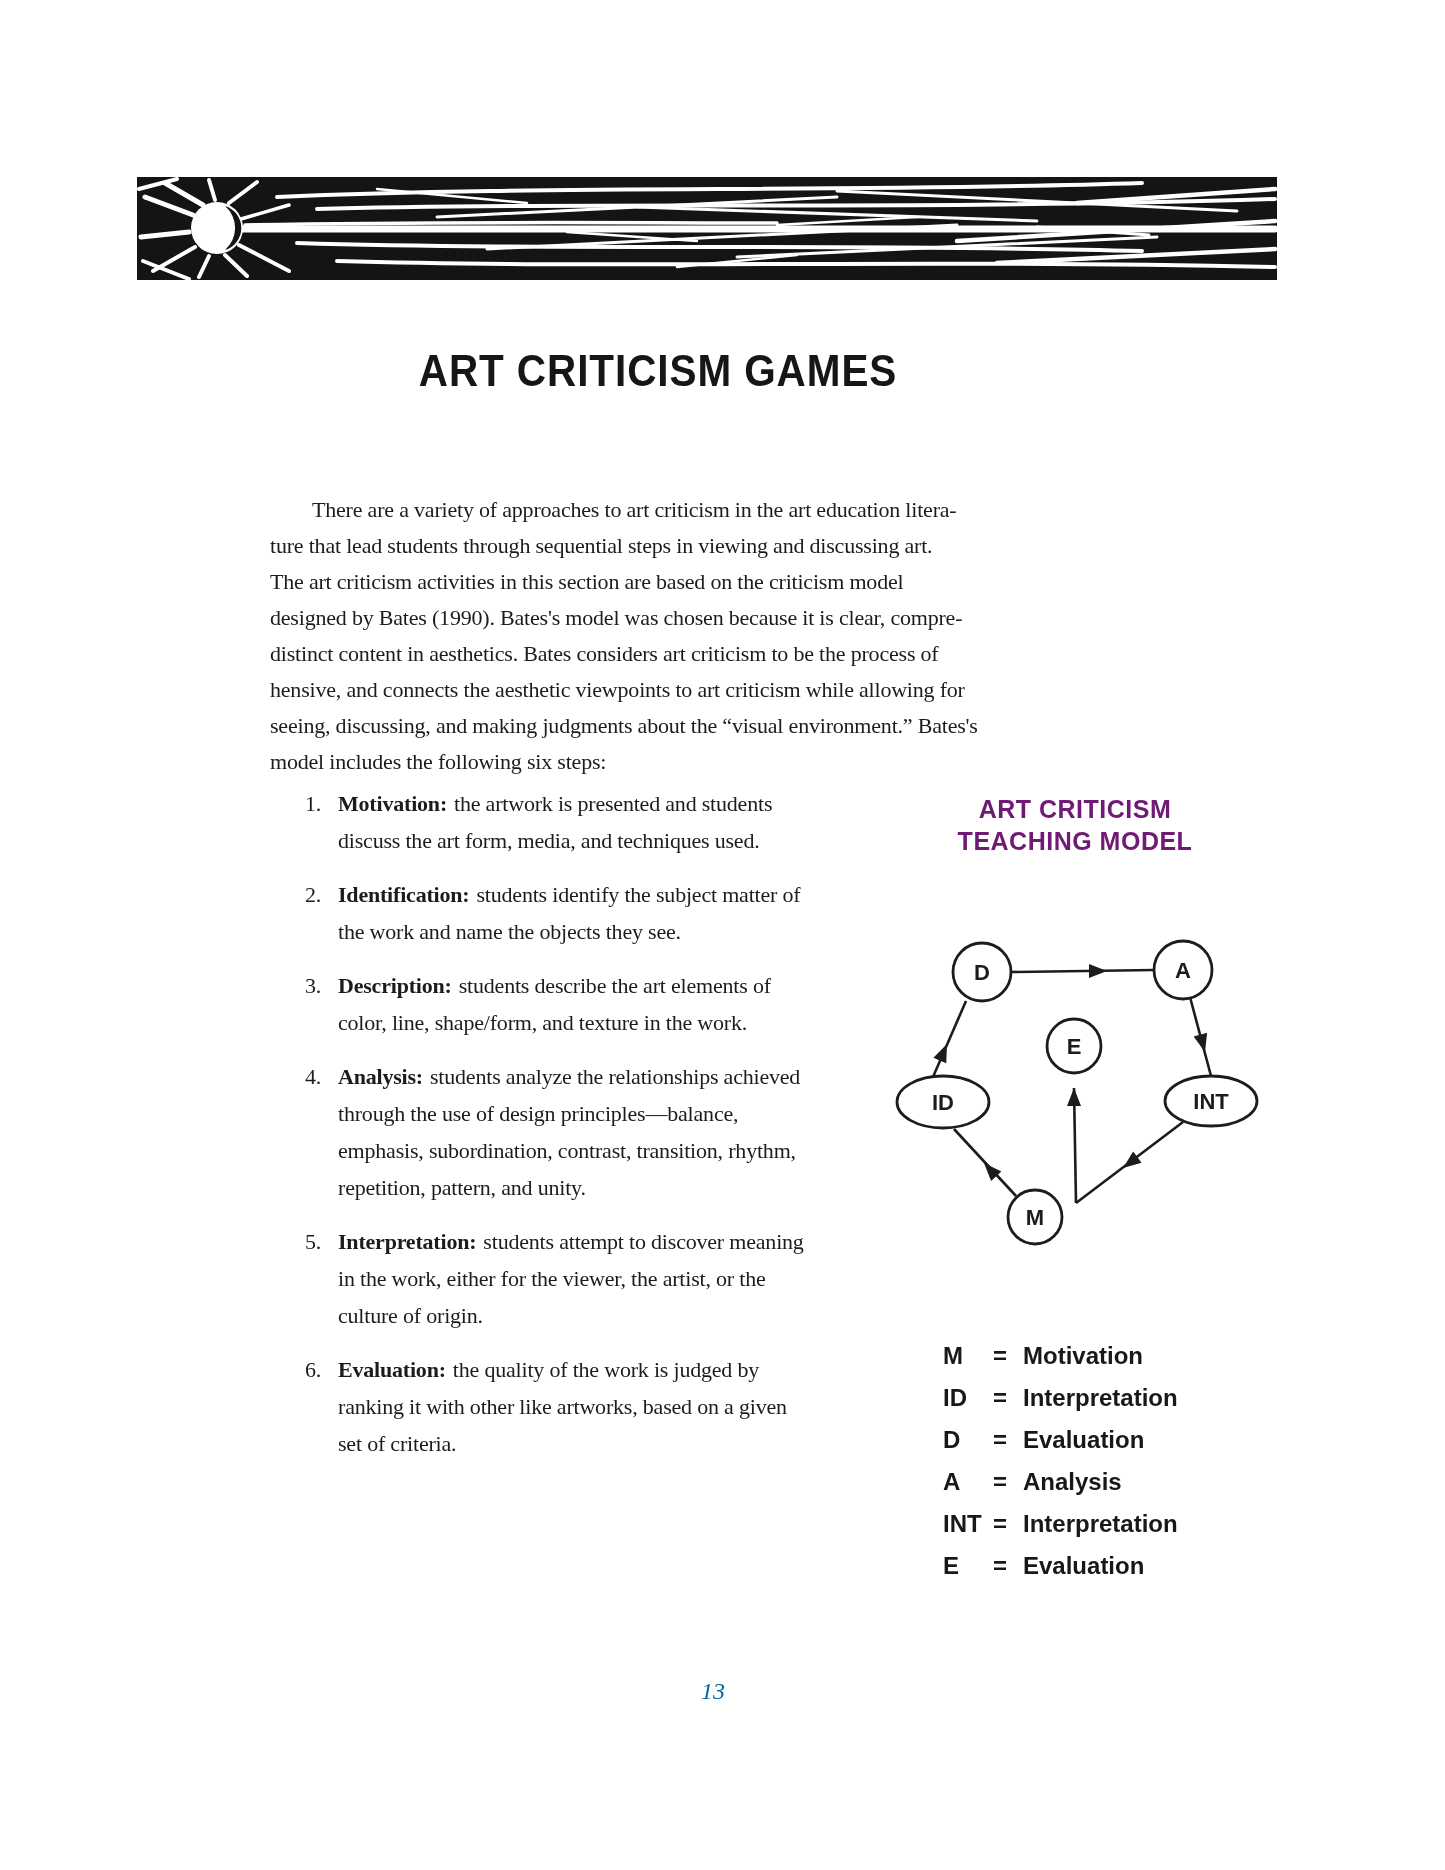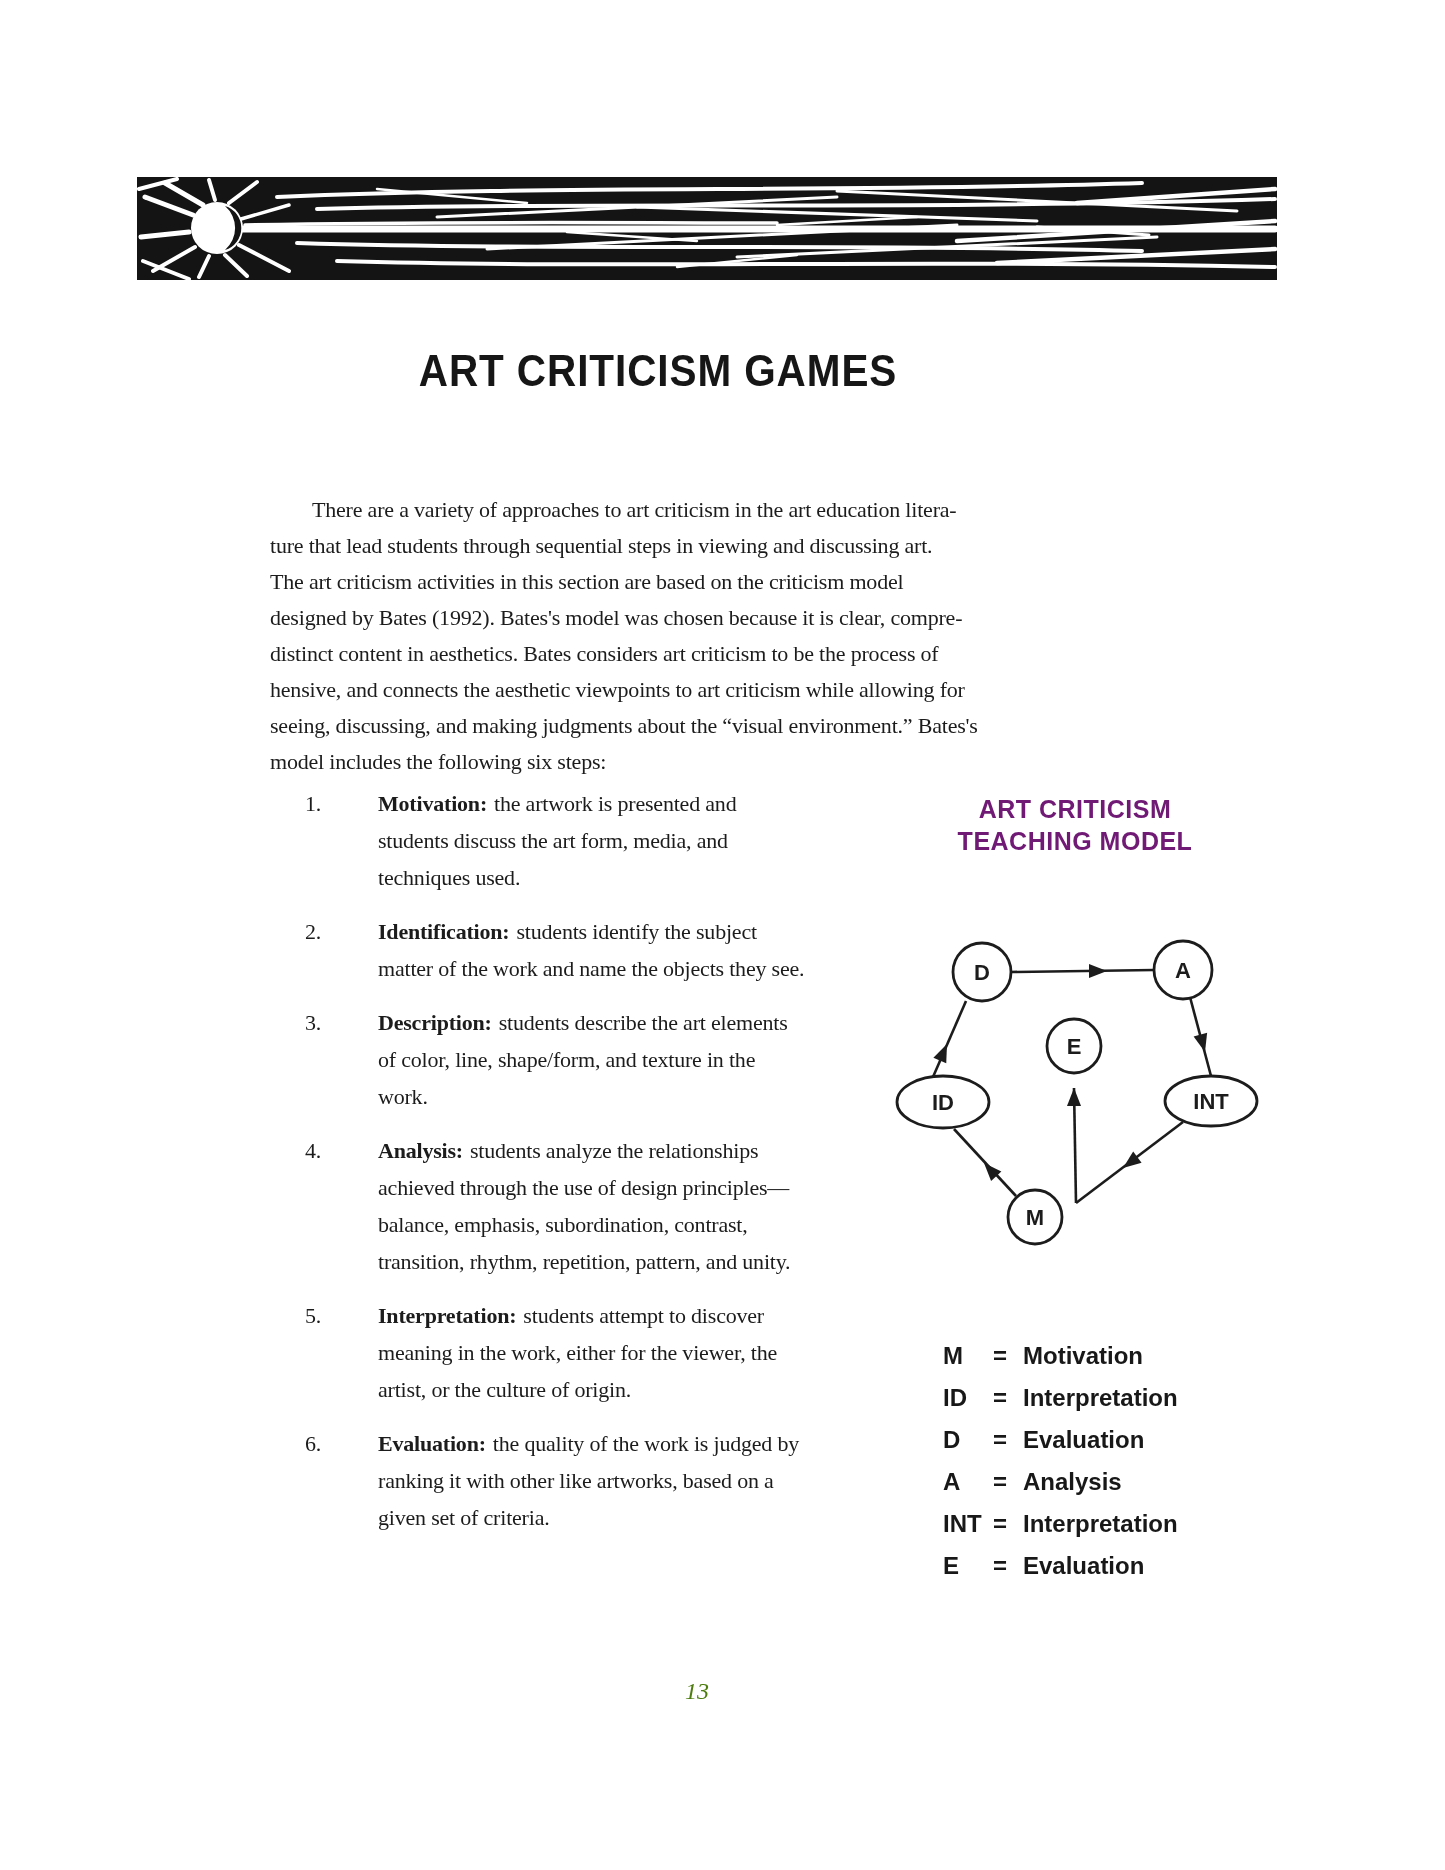--- a/index.html
+++ b/index.html
@@ -31,42 +31,42 @@
 
   
   .intro{left:270px;top:492px;width:760px;font-size:22px;line-height:36px;letter-spacing:-0.2px;}
   .intro .pline{display:block;white-space:nowrap;}
   .intro .pline:first-child{text-indent:42px;}
 
   
   .steps{left:305px;top:785px;width:505px;list-style:none;margin:0;padding:0;font-size:22px;line-height:37px;letter-spacing:-0.2px;}
   .step{display:flex;margin:0 0 17px 0;}
   .step .num{width:24px;flex:0 0 24px;margin-right:9px;text-align:left;}
-  .step .body{width:470px;margin-left:40px;}
+  .step .body{width:470px;}
   .step b{font-weight:700;margin-right:7px;}
 
   
   .model-heading{
     left:880px;top:793px;width:390px;
     text-align:center;
     font-family:"Liberation Sans", sans-serif;
     font-weight:700;font-size:25px;line-height:32px;
     color:#701a75;letter-spacing:0.5px;
   }
   .diagram{left:880px;top:930px;width:400px;height:330px;}
 
   .legend{left:943px;top:1342px;width:330px;
     font-family:"Liberation Sans", sans-serif;
     font-weight:700;font-size:24px;color:#181818;}
   .legend-row{display:flex;align-items:baseline;height:42px;}
   .legend-row .sym{width:50px;flex:0 0 50px;}
   .legend-row .eq{width:30px;flex:0 0 30px;}
 
-  .page-number{left:672px;top:1678px;width:50px;text-align:center;
-    font-style:italic;font-size:24px;color:#4d7c0f;}
+  .page-number{left:688px;top:1678px;width:50px;text-align:center;
+    font-style:italic;font-size:24px;color:#0369a1;}
 </style>
 </head>
 <body>
 
 <div class="abs banner">
   <svg width="1140" height="103" viewBox="0 0 1140 103">
     <rect x="0" y="0" width="1140" height="103" fill="#141414"></rect>
     <g stroke="#ffffff" fill="none" stroke-linecap="round">
 
       <path d="M 66 28 L 28 6" stroke-width="5"></path>
@@ -113,21 +113,21 @@
 <div class="abs page-title">ART CRITICISM GAMES</div>
 
 <div class="abs intro">
 
     <span class="pline">There are a variety of approaches to art criticism in the art education litera-</span>
 
     <span class="pline">ture that lead students through sequential steps in viewing and discussing art.</span>
 
     <span class="pline">The art criticism activities in this section are based on the criticism model</span>
 
-    <span class="pline">designed by Bates (1992). Bates's model was chosen because it is clear, compre-</span>
+    <span class="pline">designed by Bates (1990). Bates's model was chosen because it is clear, compre-</span>
 
     <span class="pline">distinct content in aesthetics. Bates considers art criticism to be the process of</span>
 
     <span class="pline">hensive, and connects the aesthetic viewpoints to art criticism while allowing for</span>
 
     <span class="pline">seeing, discussing, and making judgments about the “visual environment.” Bates's</span>
 
     <span class="pline">model includes the following six steps:</span>
 
 </div>

